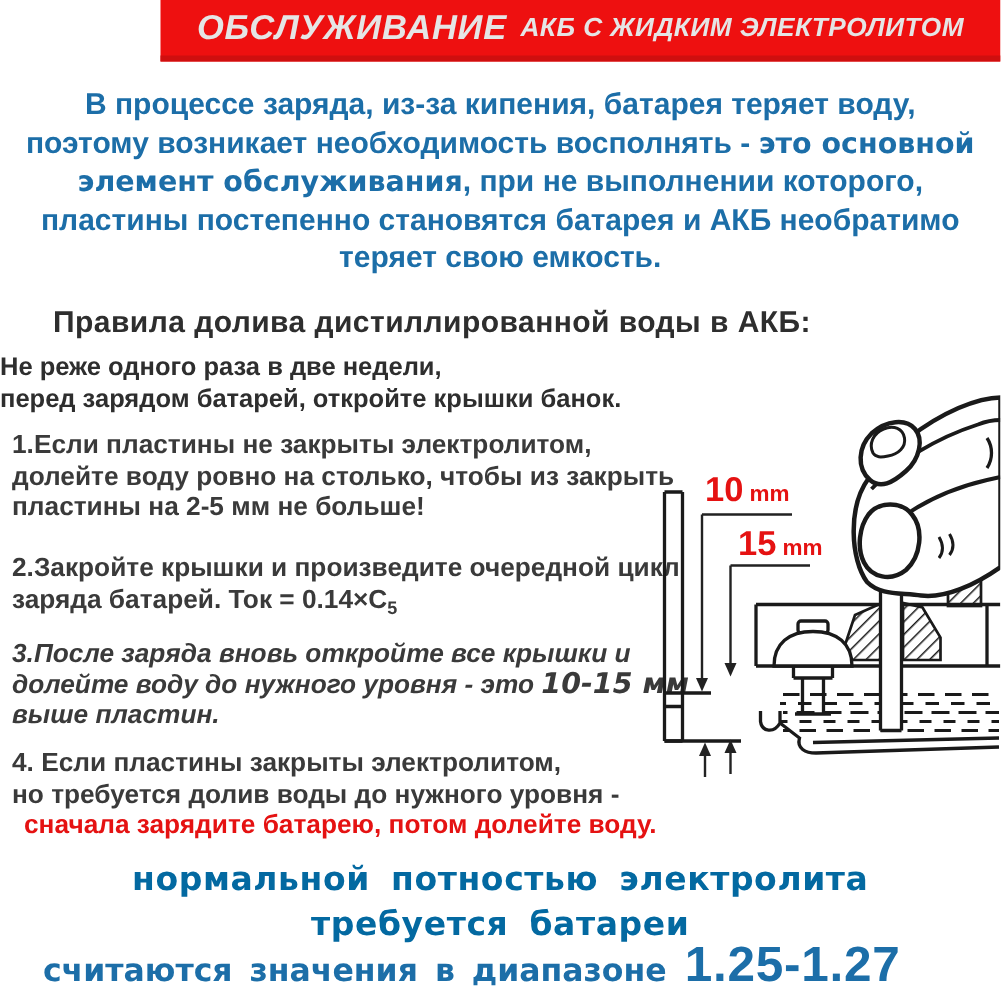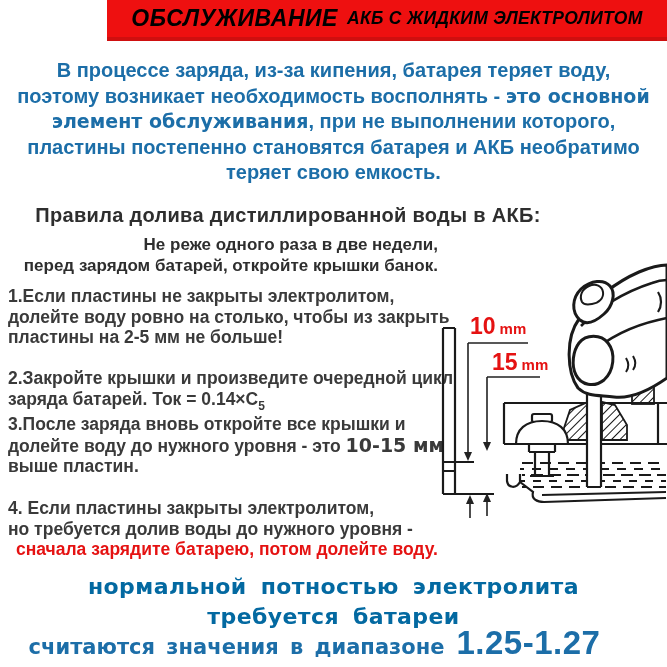--- a/index.html
+++ b/index.html
@@ -1,42 +1,42 @@
 <!DOCTYPE html>
 <html><head>
 <meta charset="utf-8">
 <style>
   html,body{margin:0;padding:0;background:#ffffff;}
   body{width:667px;height:667px;position:relative;overflow:hidden;
        font-family:"Liberation Sans",sans-serif;}
 
   .header{position:absolute;left:107px;top:0;width:560px;height:37px;
-          background:#ee1010;border-bottom:4px solid #cf0f0f;color:#000000;
+          background:#ee1010;border-bottom:4px solid #cf0f0f;color:#e5e5e5;
           font-style:italic;font-weight:bold;display:flex;align-items:center;
           justify-content:center;gap:9px;white-space:nowrap;}
   .header .t-main{font-size:23px;letter-spacing:.5px;}
   .header .t-sub{font-size:17.5px;letter-spacing:.3px;}
 
   .intro{position:absolute;top:58px;left:0;width:667px;text-align:center;
          color:#1c6ea8;font-size:20px;line-height:25.5px;font-weight:bold;}
   .intro div{white-space:nowrap;}
   .xb{font-family:"DejaVu Sans",sans-serif;font-size:19px;}
 
   .rules-heading{position:absolute;top:204px;left:0;width:576px;text-align:center;
                  color:#2e2e2e;font-weight:bold;font-size:20px;letter-spacing:.3px;}
-  .rules-note{position:absolute;top:234px;left:0;width:438px;text-align:right;
+  .rules-note{position:absolute;top:234px;left:0;width:438px;text-align:left;
               color:#2e2e2e;font-weight:bold;font-size:17px;line-height:21px;}
   .rules-note div{white-space:nowrap;}
 
   .item{position:absolute;left:8px;width:460px;color:#3a3a3a;font-weight:bold;
         font-size:17.5px;line-height:20.5px;}
   .item div{white-space:nowrap;}
   .item-1{top:286px;}
   .item-2{top:368px;}
-  .item-3{top:414px;}
+  .item-3{top:425px;font-style:italic;}
   .item-4{top:498px;}
   .red-line{color:#e51212;margin-left:8px;}
   sub{font-size:12px;}
 
   .diagram{position:absolute;left:430px;top:230px;width:237px;height:292px;}
 
   .footer-1{position:absolute;top:572px;left:0;width:667px;text-align:center;
             color:#0369a1;font-family:"DejaVu Sans",sans-serif;font-weight:bold;
             font-size:22px;line-height:30px;letter-spacing:.4px;word-spacing:6px;}
   .footer-1 div{white-space:nowrap;}

